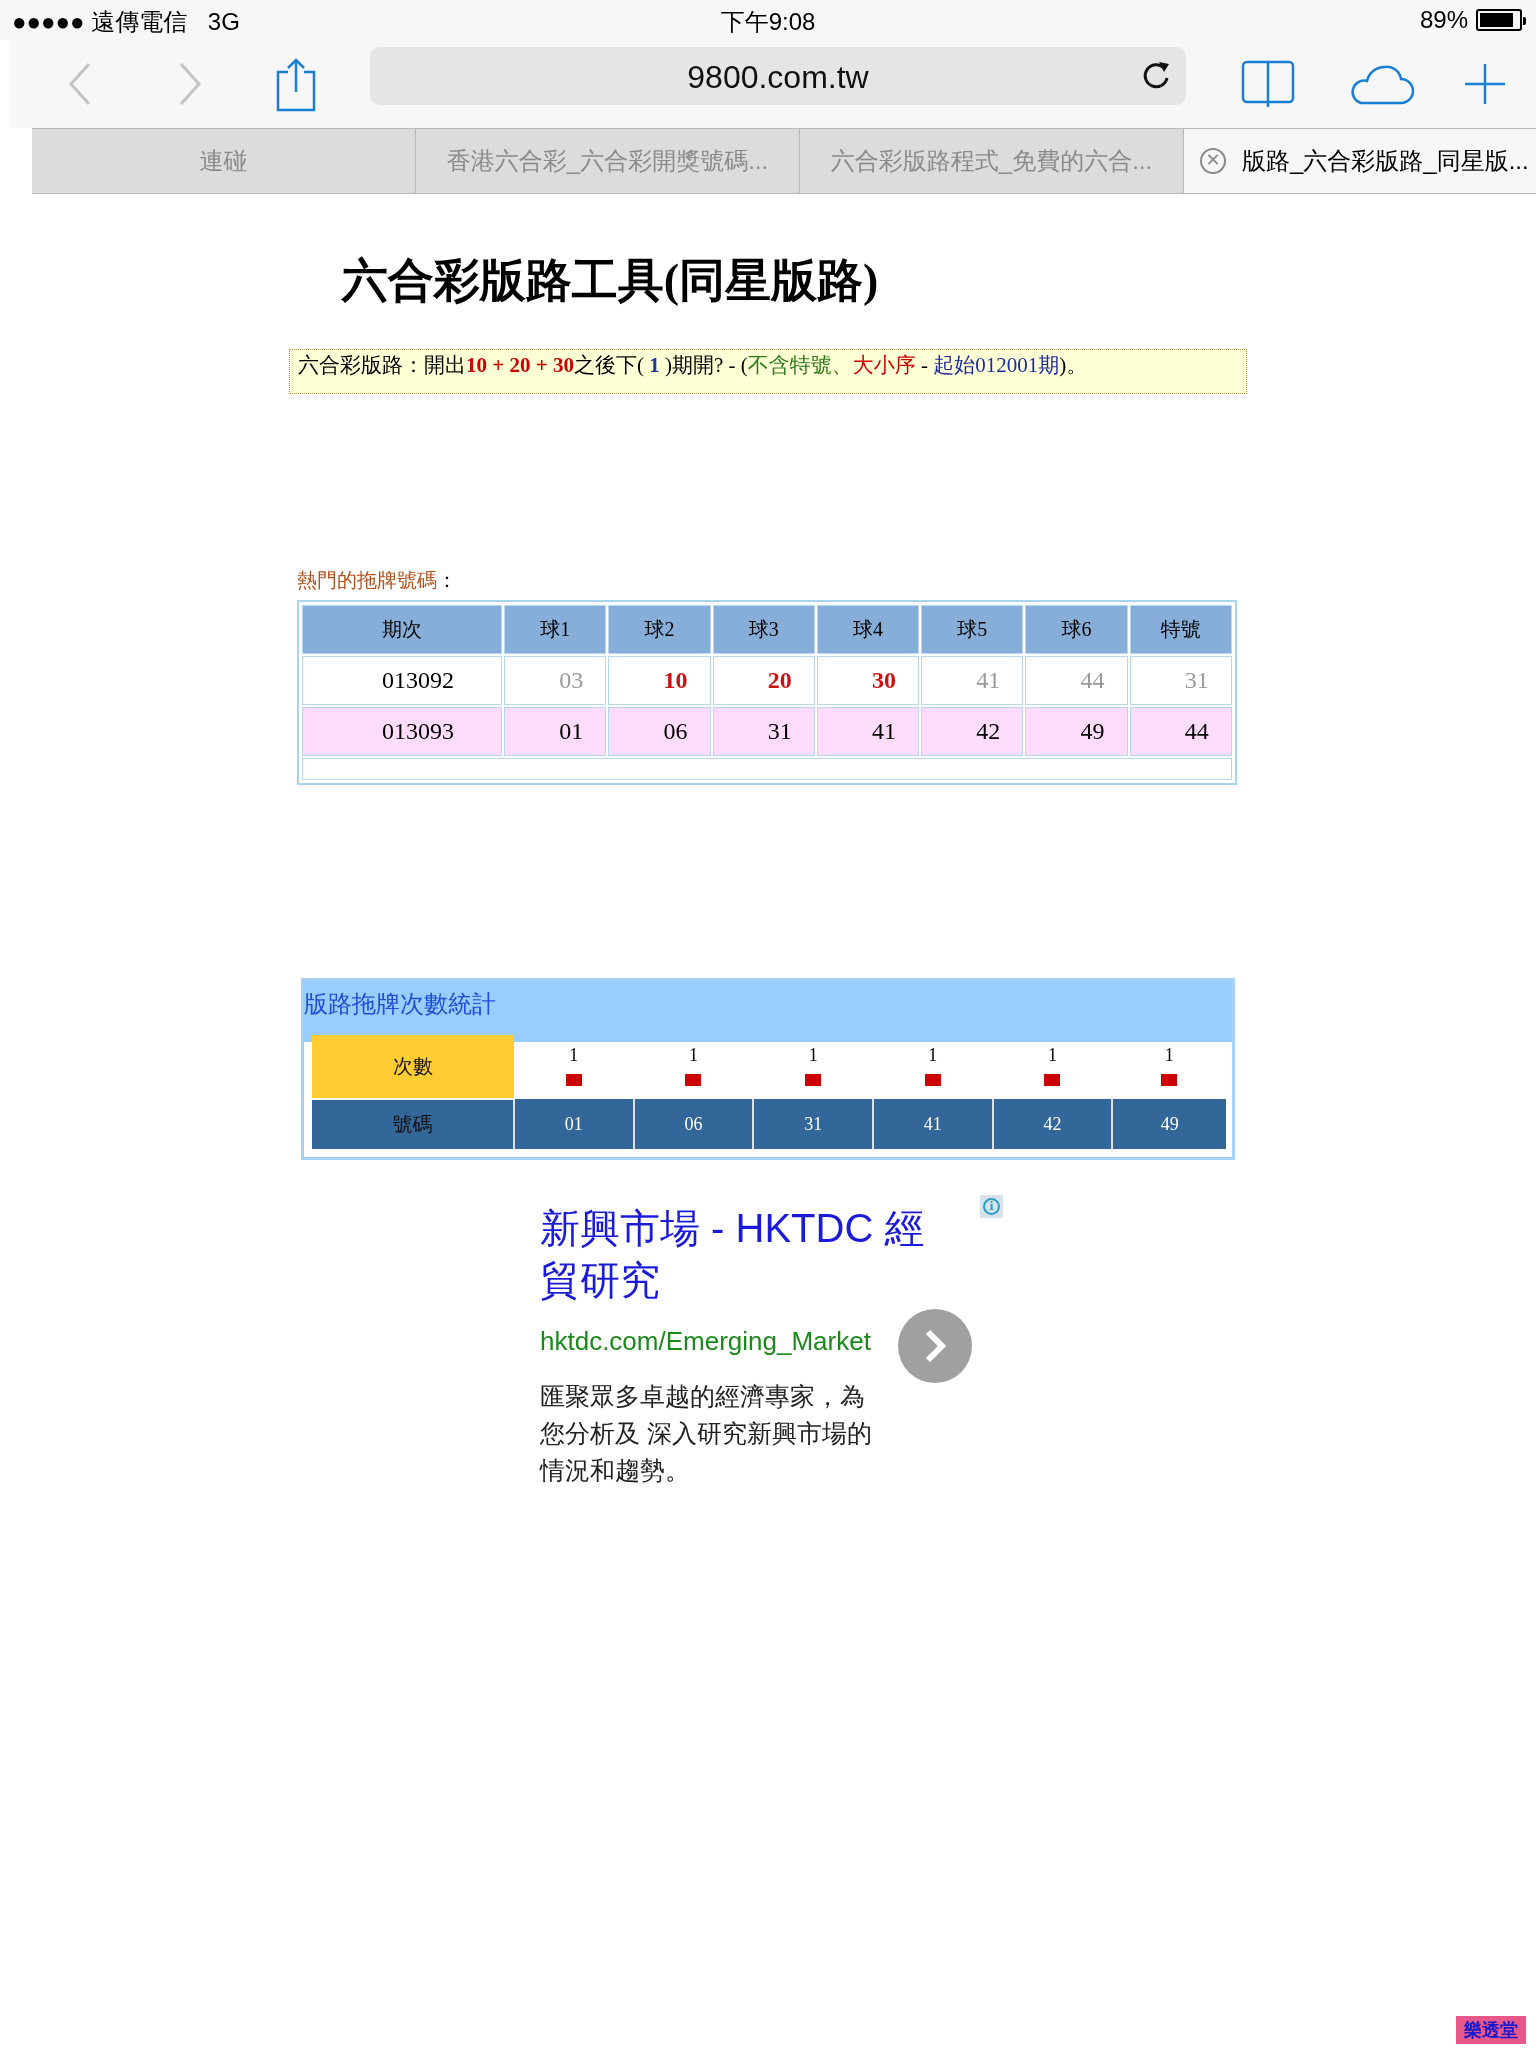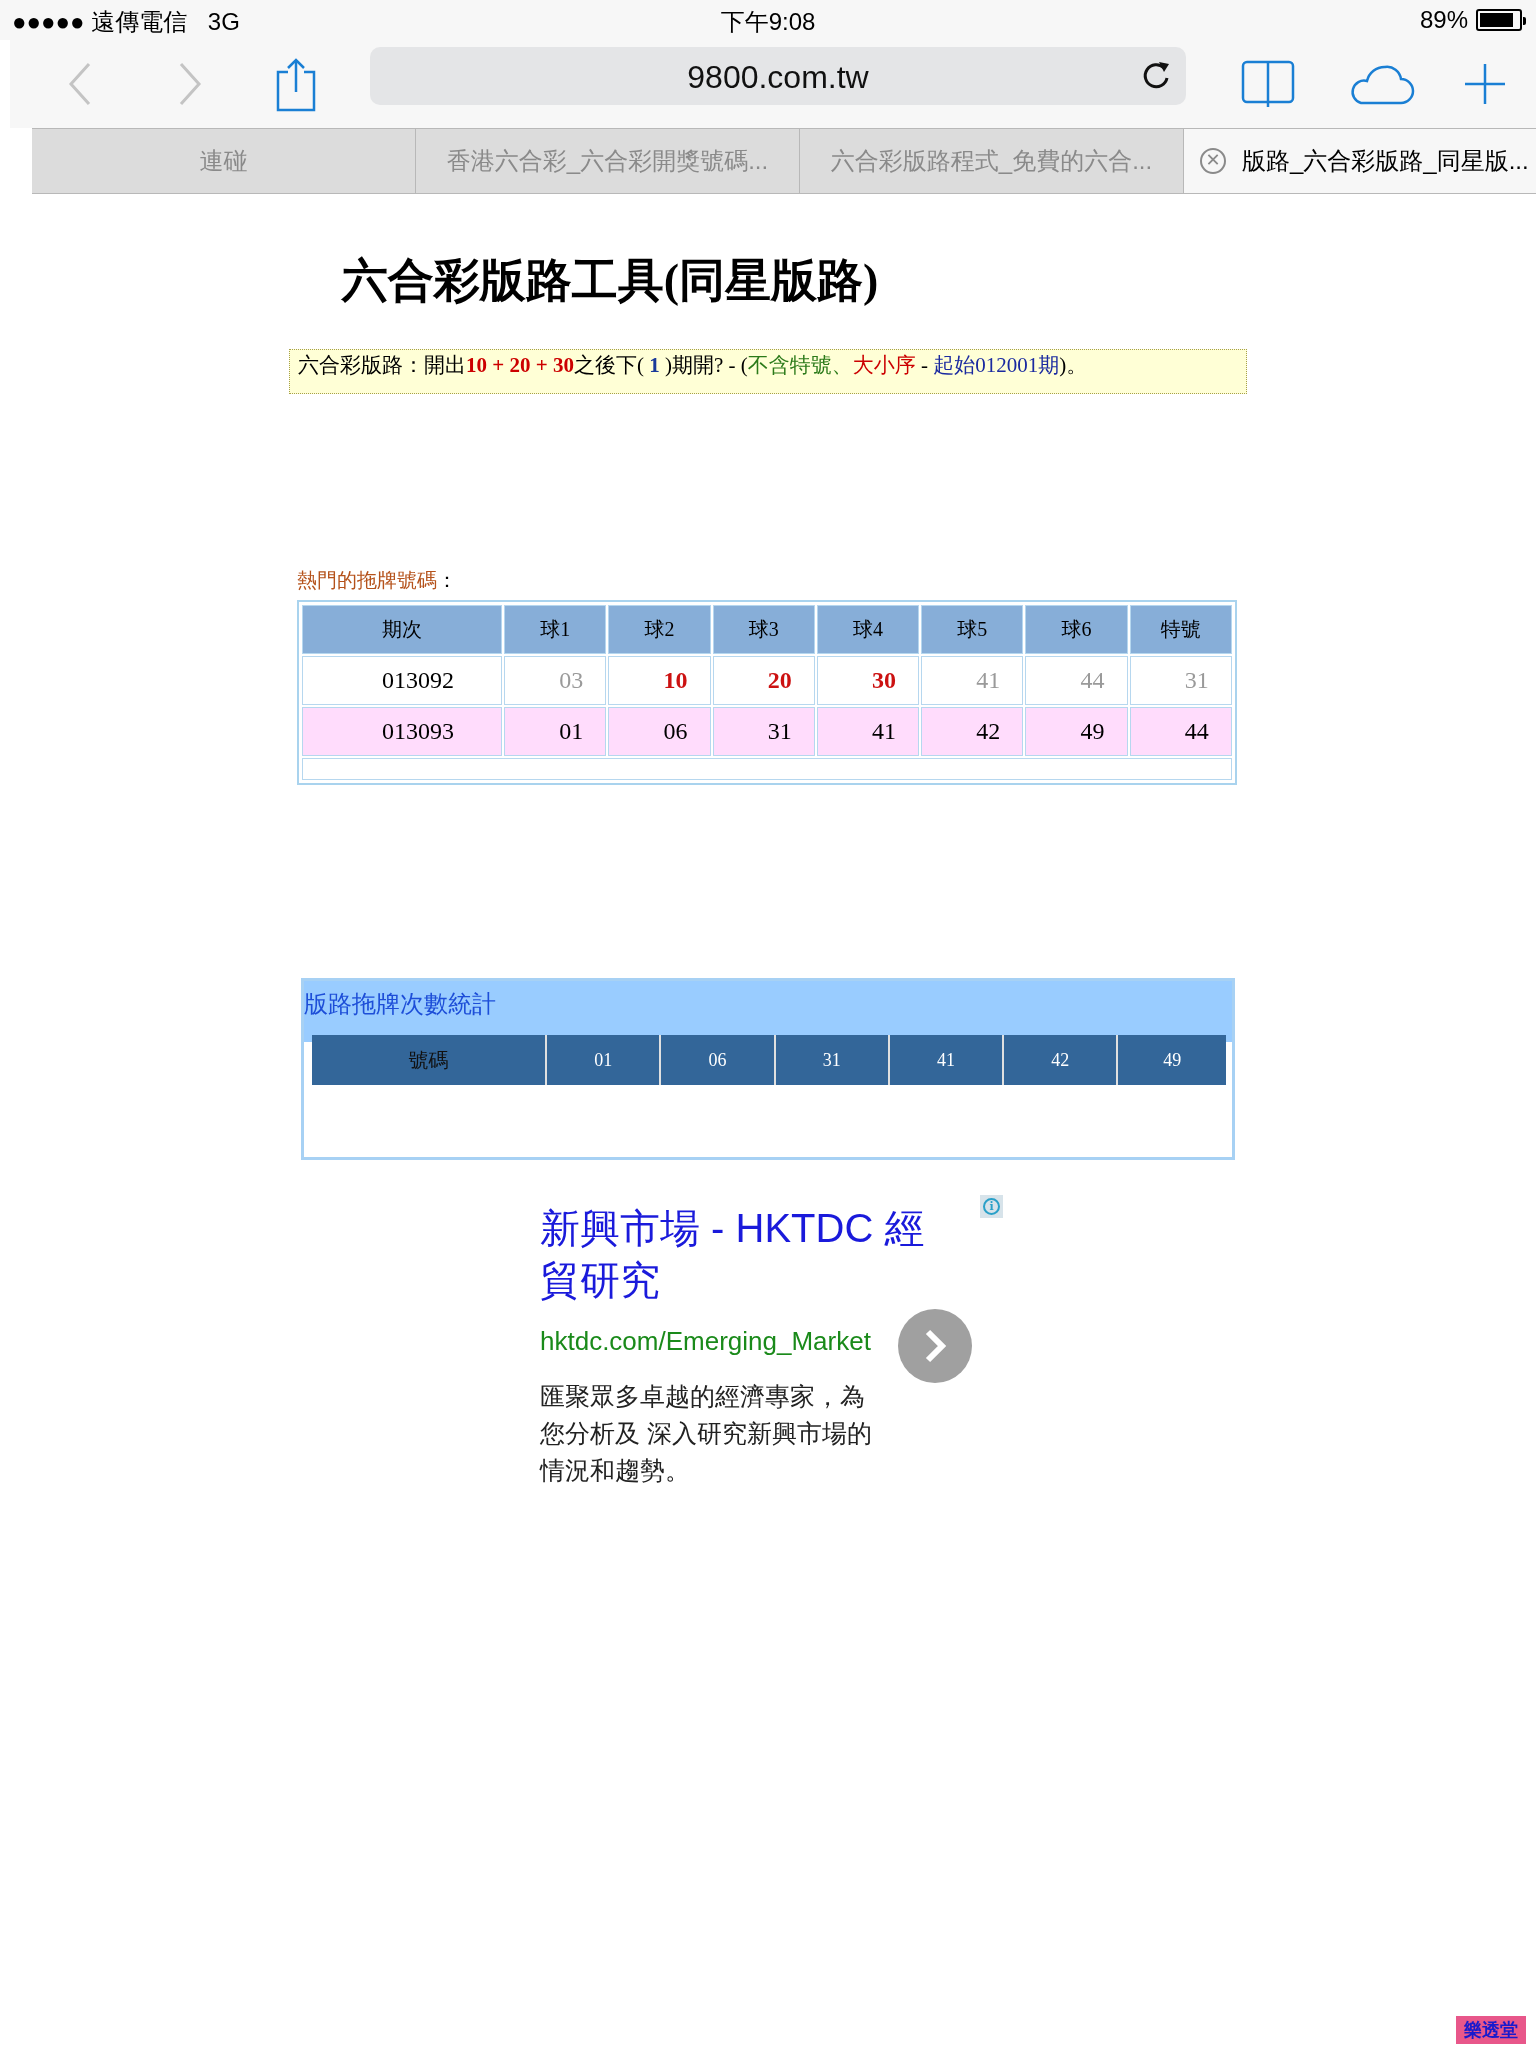--- a/index.html
+++ b/index.html
@@ -200,20 +200,47 @@
           <td colspan="8"></td>
         </tr>
     </tbody>
   </table>
 </div>
 
 <div class="stats">
   <div class="head">版路拖牌次數統計</div>
   <table>
     <tbody>
+        <tr>
+      <td class="lbl-count">次數</td>
+      <td class="cnt">
+            <div>1</div>
+            <div class="bar"></div>
+          </td>
+      <td class="cnt">
+            <div>1</div>
+            <div class="bar"></div>
+          </td>
+      <td class="cnt">
+            <div>1</div>
+            <div class="bar"></div>
+          </td>
+      <td class="cnt">
+            <div>1</div>
+            <div class="bar"></div>
+          </td>
+      <td class="cnt">
+            <div>1</div>
+            <div class="bar"></div>
+          </td>
+      <td class="cnt">
+            <div>1</div>
+            <div class="bar"></div>
+          </td>
+    </tr>
     <tr>
       <td class="lbl-num">號碼</td>
       <td class="num">01</td>
       <td class="num">06</td>
       <td class="num">31</td>
       <td class="num">41</td>
       <td class="num">42</td>
       <td class="num">49</td>
     </tr>
   </tbody>

